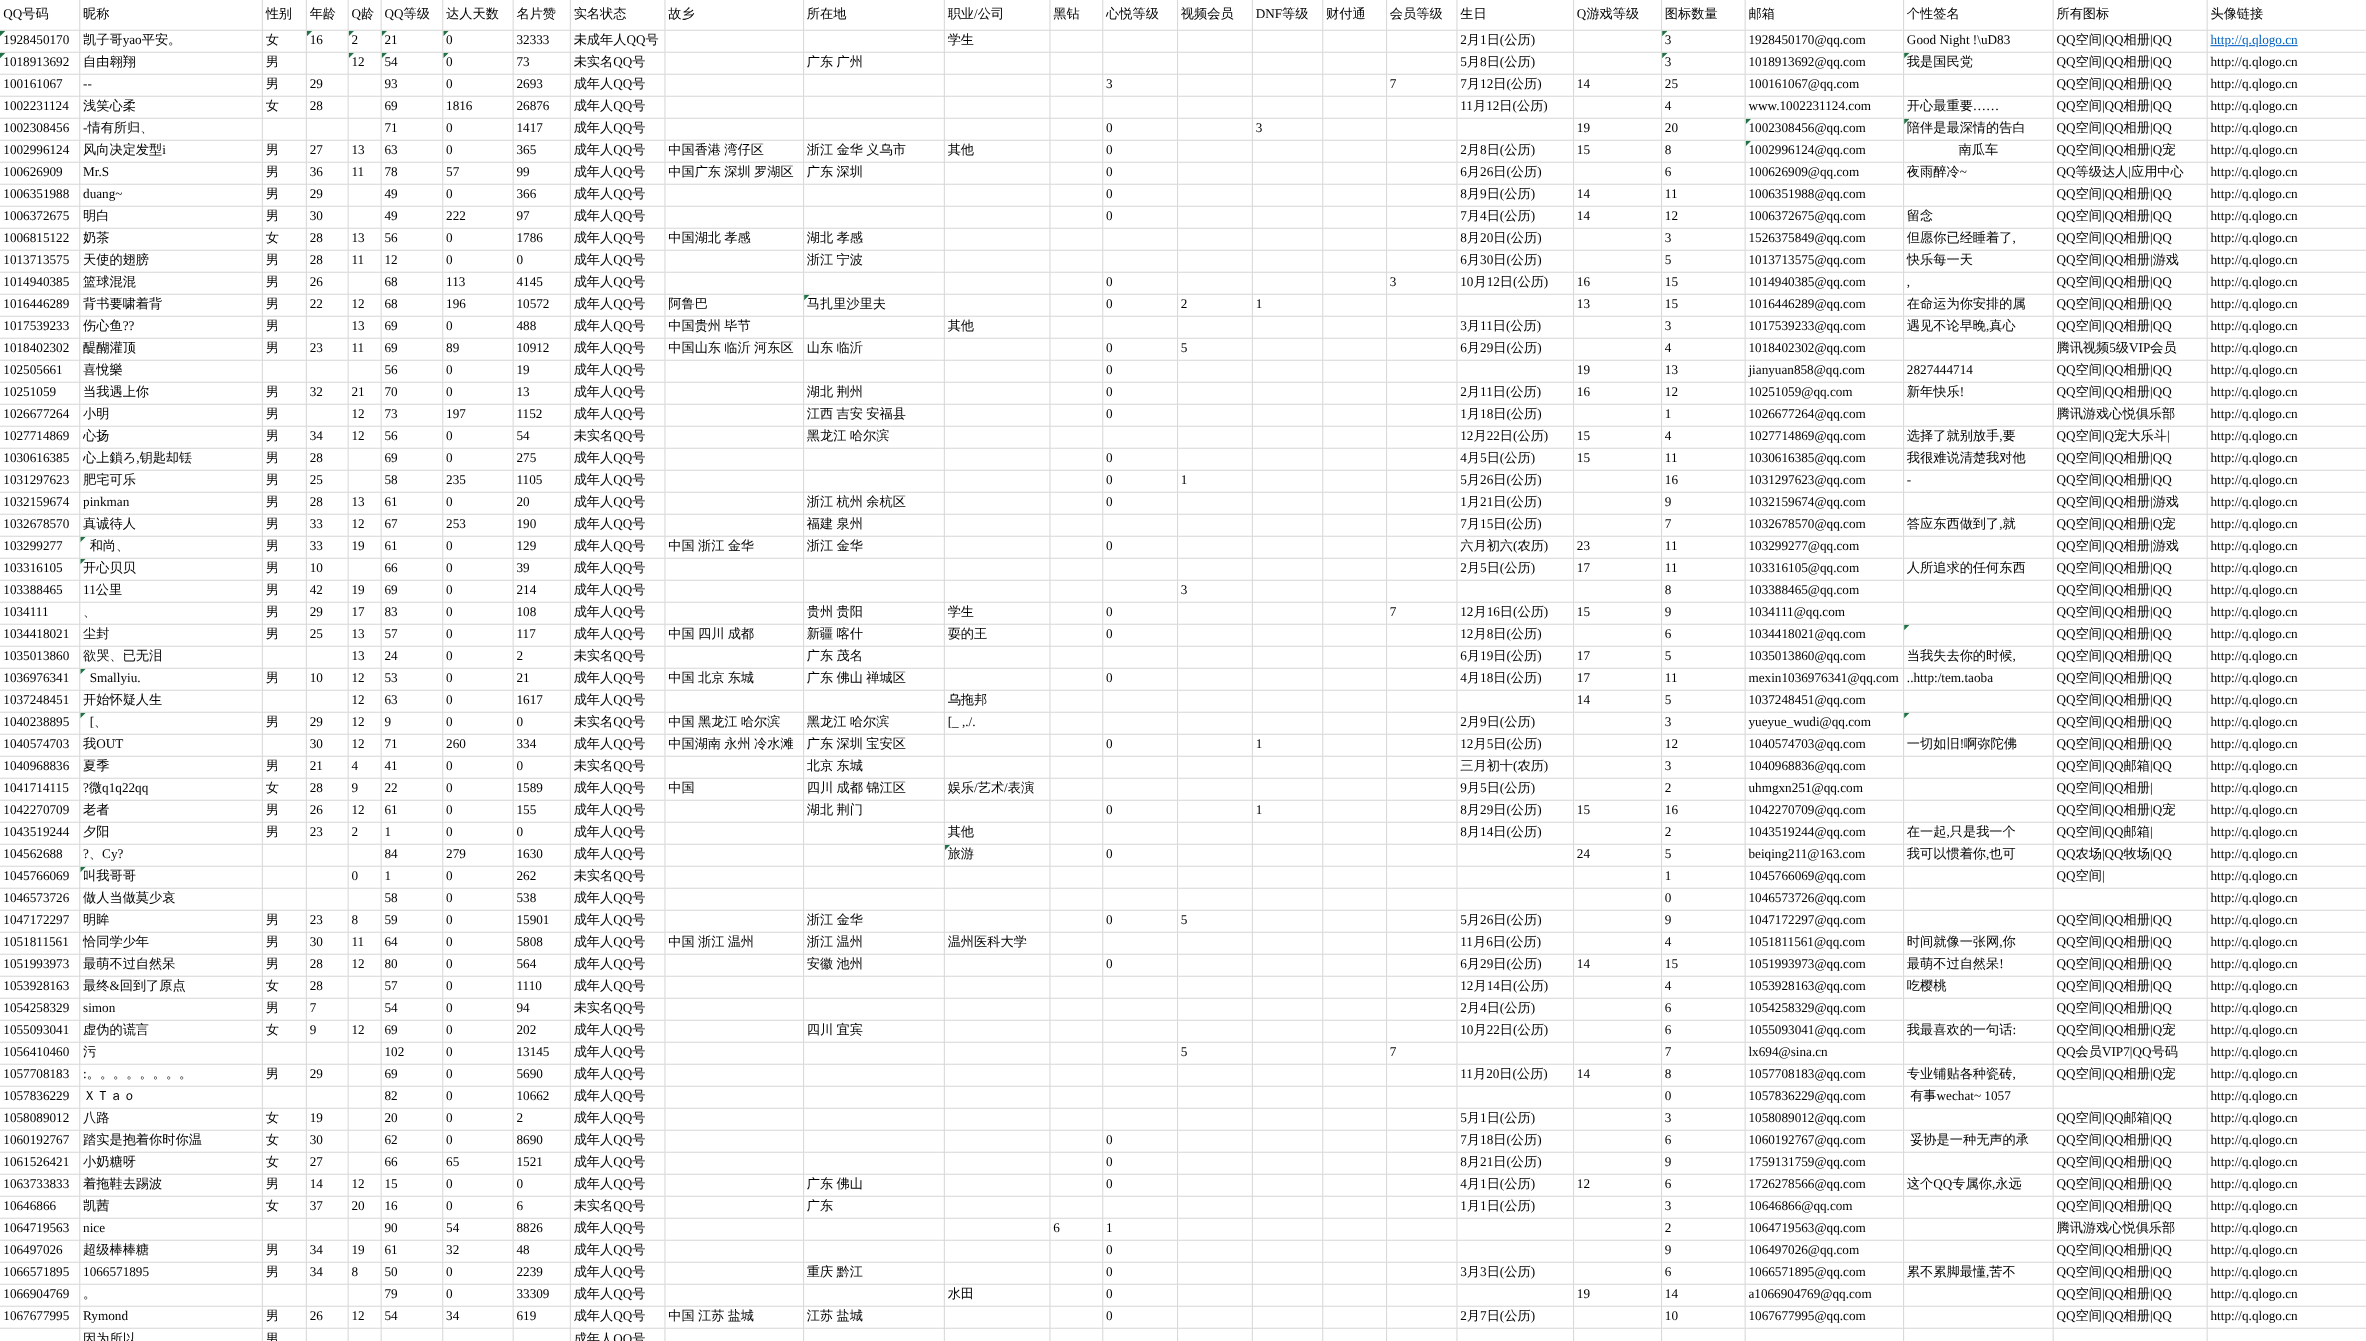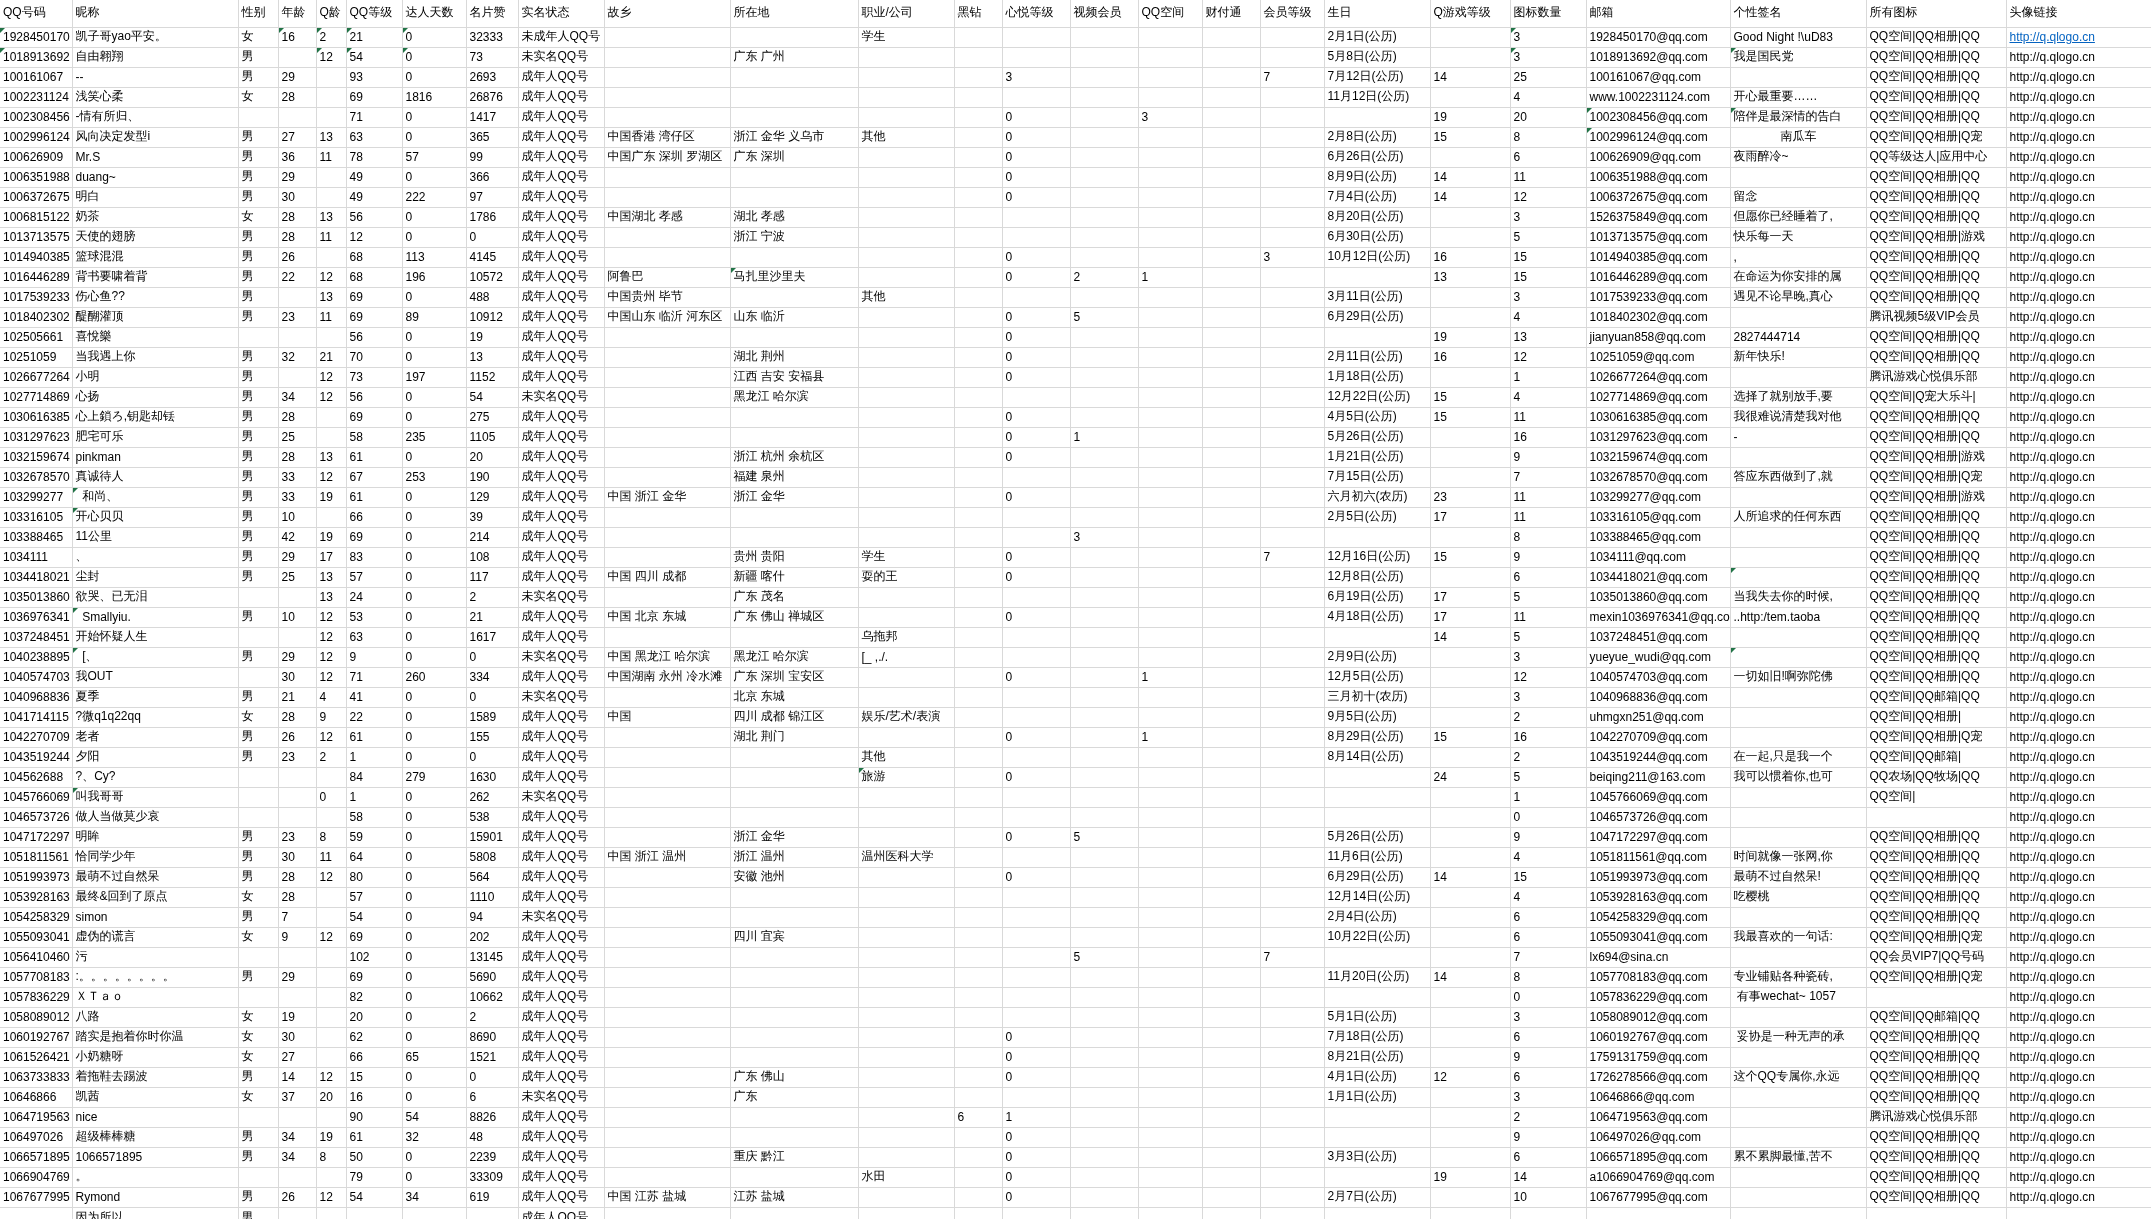--- a/index.html
+++ b/index.html
@@ -1,18 +1,18 @@
 <!DOCTYPE html>
 <html><head>
 <meta charset="utf-8">
 <style>
   html,body{margin:0;padding:0;background:#fff;}
   .viewport{
     width:2151px;height:1219px;overflow:hidden;background:#fff;
-    font-family:Liberation Sans, sans-serif;
+    font-family:Liberation Serif, serif;
     font-size:12px;color:#000;
   }
   table.grid{border-collapse:collapse;table-layout:fixed;width:2151px;}
   .grid th,.grid td{
     border-right:1px solid #d9d9d9;
     border-bottom:1px solid #d9d9d9;
     padding:0 2px 1px 3px;
     height:20px;
     overflow:hidden;
     white-space:pre;
@@ -74,21 +74,21 @@
           <th>QQ等级</th>
           <th>达人天数</th>
           <th>名片赞</th>
           <th>实名状态</th>
           <th>故乡</th>
           <th>所在地</th>
           <th>职业/公司</th>
           <th>黑钻</th>
           <th>心悦等级</th>
           <th>视频会员</th>
-          <th>QQ空间</th>
+          <th>DNF等级</th>
           <th>财付通</th>
           <th>会员等级</th>
           <th>生日</th>
           <th>Q游戏等级</th>
           <th>图标数量</th>
           <th>邮箱</th>
           <th>个性签名</th>
           <th>所有图标</th>
           <th>头像链接</th>
         </tr>

